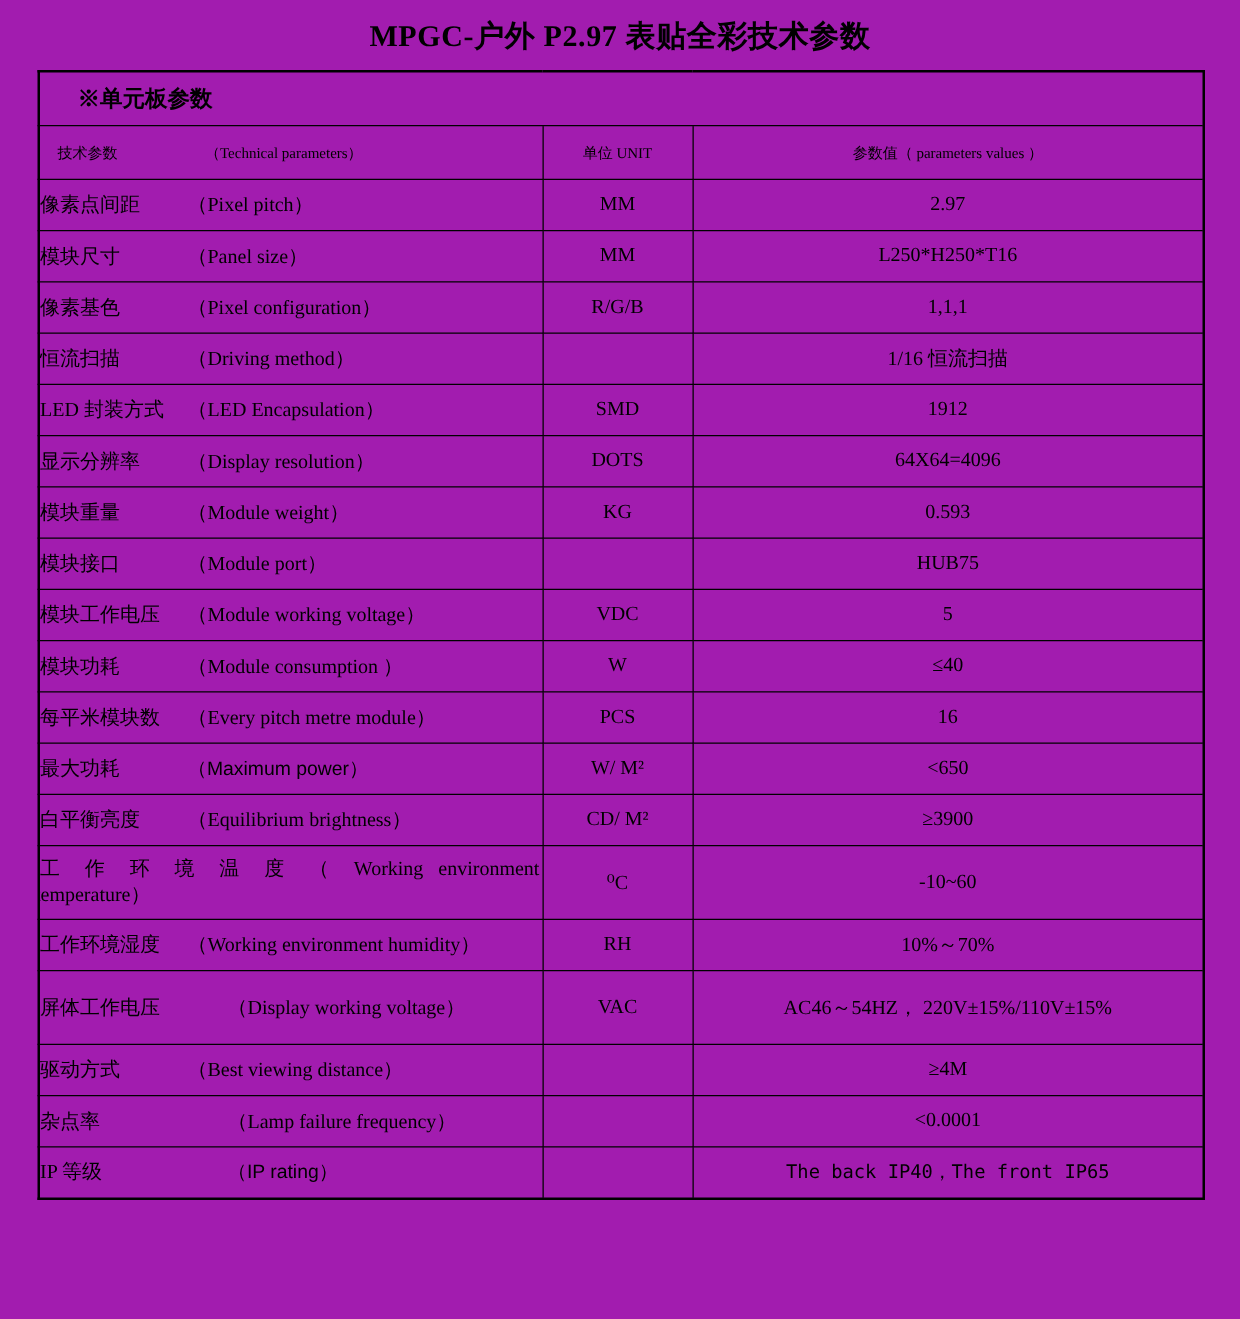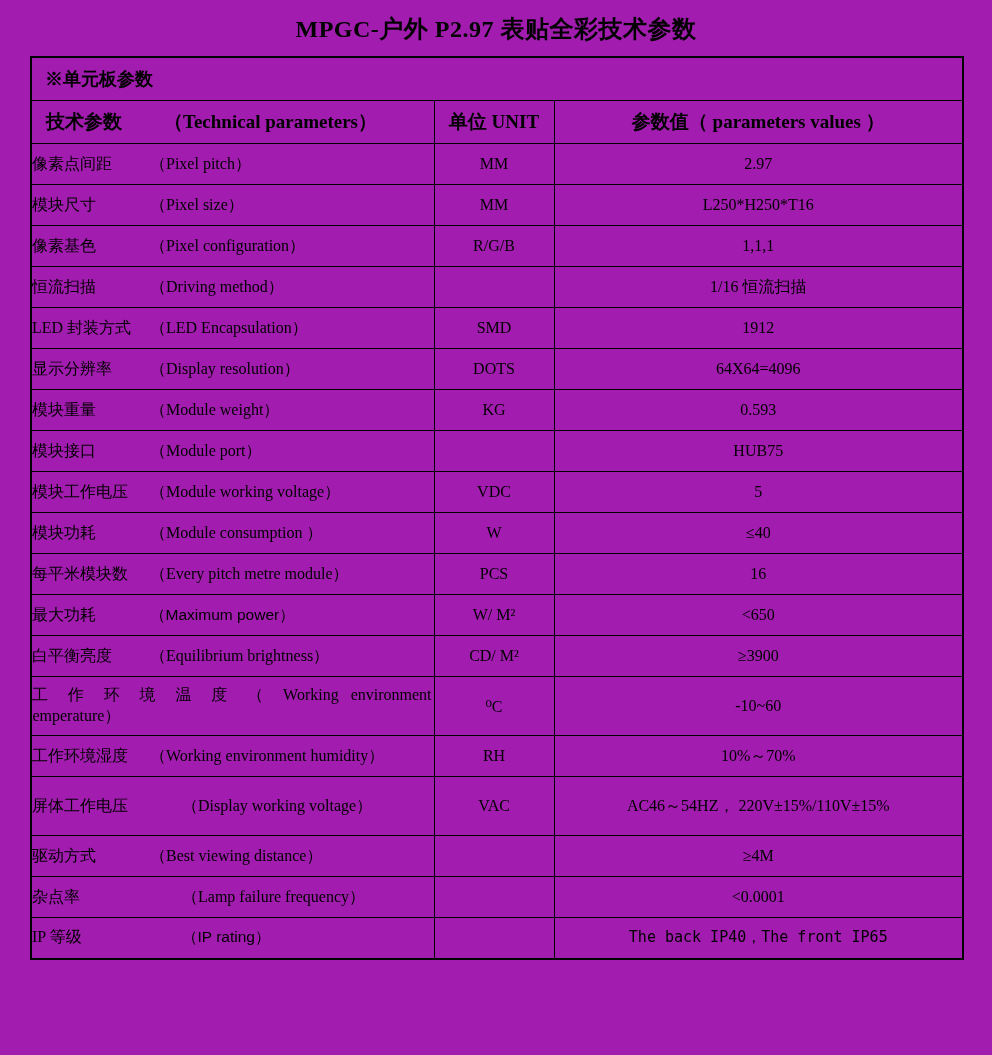--- a/index.html
+++ b/index.html
@@ -41,25 +41,25 @@
     font-weight: normal;
     overflow: hidden;
   }
   col.w1 { width: 403px; }
   col.w2 { width: 120px; }
   col.w3 { width: 409px; }
 
   tr.section-row td {
     height: 42px;
     text-align: left;
-    padding-left: 13px;
+    padding-left: 30px;
     font-weight: bold;
     font-size: 18px;
   }
-  tr.header-row th { height: 42px; font-weight: bold; font-size: 19px; }
+  tr.header-row th { height: 42px; font-weight: normal; font-size: 12px; }
   tr.header-row .c1 { text-align: left; padding-left: 14px; }
 
   tr.data-row { height: 41px; }
   tr.data-row.tall { height: 59px; }
 
   .c1 { text-align: left; padding-left: 14px; padding-right: 6px; }
   .c2 { text-align: center; }
   .c3 { text-align: center; }
 
   .zh { display: inline-block; min-width: 118px; }
@@ -95,21 +95,21 @@
         </th>
         <th class="c2">单位 UNIT</th>
         <th class="c3">参数值（ parameters values ）</th>
       </tr>
     <tr class="data-row">
           <td class="c1 label-cell"><span class="zh">像素点间距</span><span class="en">（Pixel pitch）</span></td>
           <td class="c2 unit-cell">MM</td>
           <td class="c3 value-cell">2.97</td>
         </tr>
         <tr class="data-row">
-          <td class="c1 label-cell"><span class="zh">模块尺寸</span><span class="en">（Pixel size）</span></td>
+          <td class="c1 label-cell"><span class="zh">模块尺寸</span><span class="en">（Panel size）</span></td>
           <td class="c2 unit-cell">MM</td>
           <td class="c3 value-cell">L250*H250*T16</td>
         </tr>
         <tr class="data-row">
           <td class="c1 label-cell"><span class="zh">像素基色</span><span class="en">（Pixel configuration）</span></td>
           <td class="c2 unit-cell">R/G/B</td>
           <td class="c3 value-cell">1,1,1</td>
         </tr>
         <tr class="data-row">
           <td class="c1 label-cell"><span class="zh">恒流扫描</span><span class="en">（Driving method）</span></td>

